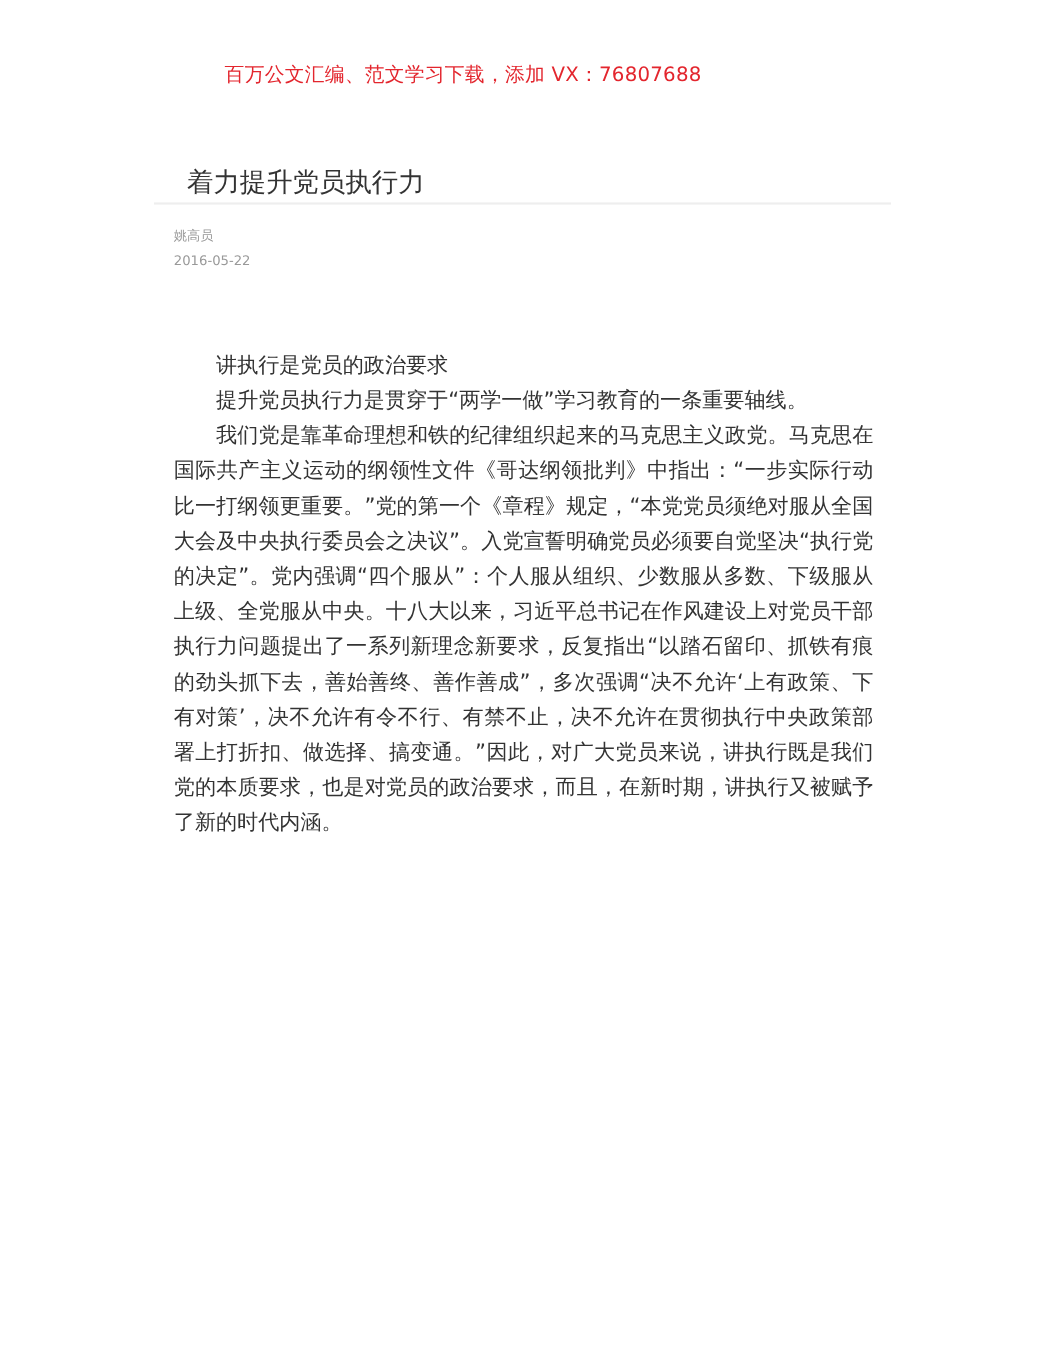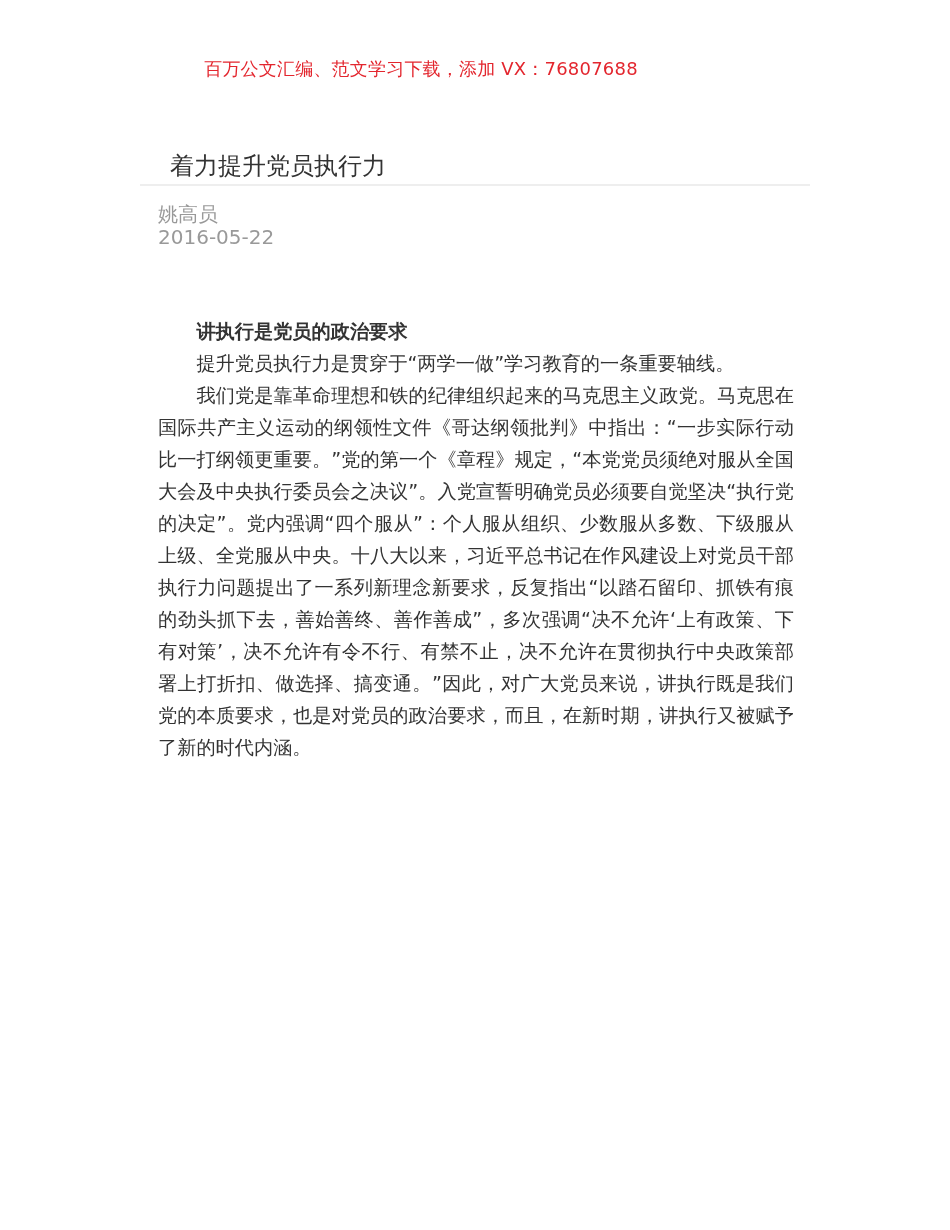--- a/index.html
+++ b/index.html
@@ -41,39 +41,39 @@
     left: 140px;
     width: 670px;
     height: 0;
     border-top: 2px solid #eeeeee;
   }
   .meta {
     position: absolute;
     top: 203px;
     left: 158px;
     color: #999999;
-    font-size: 20px;
+    font-size: 12px;
     line-height: 23px;
   }
   .article {
     position: absolute;
     top: 316px;
     left: 158px;
     width: 636px;
     color: #333333;
     font-size: 19.2px;
     line-height: 32px;
     text-align: justify;
   }
   .article p {
     margin: 0;
     text-indent: 2em;
   }
   .article p.heading {
-    font-weight: bold;
+    font-weight: normal;
   }
 </style>
 </head>
 <body>
 
 <div class="watermark">百万公文汇编、范文学习下载，添加 VX：76807688</div>
 
 <h1 class="title">着力提升党员执行力</h1>
 
 <div class="divider"></div>

